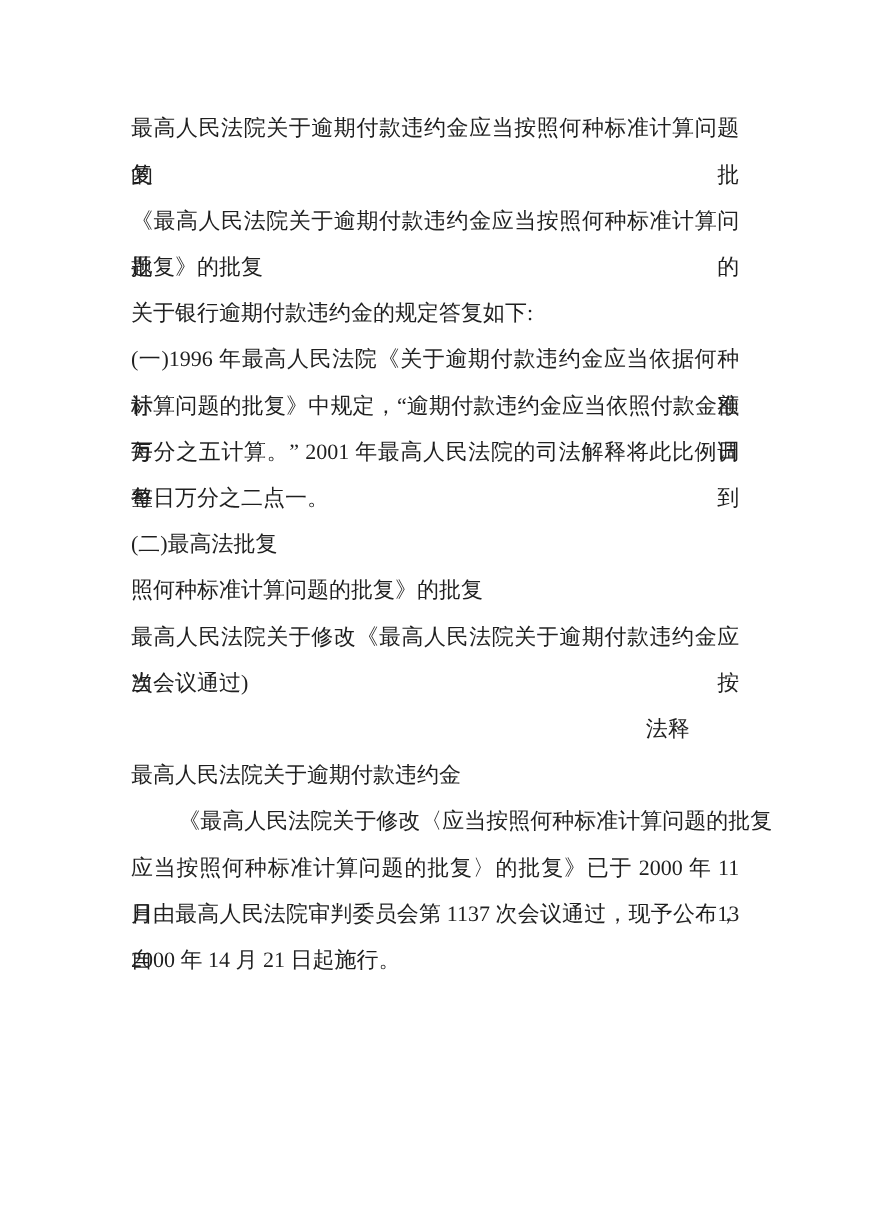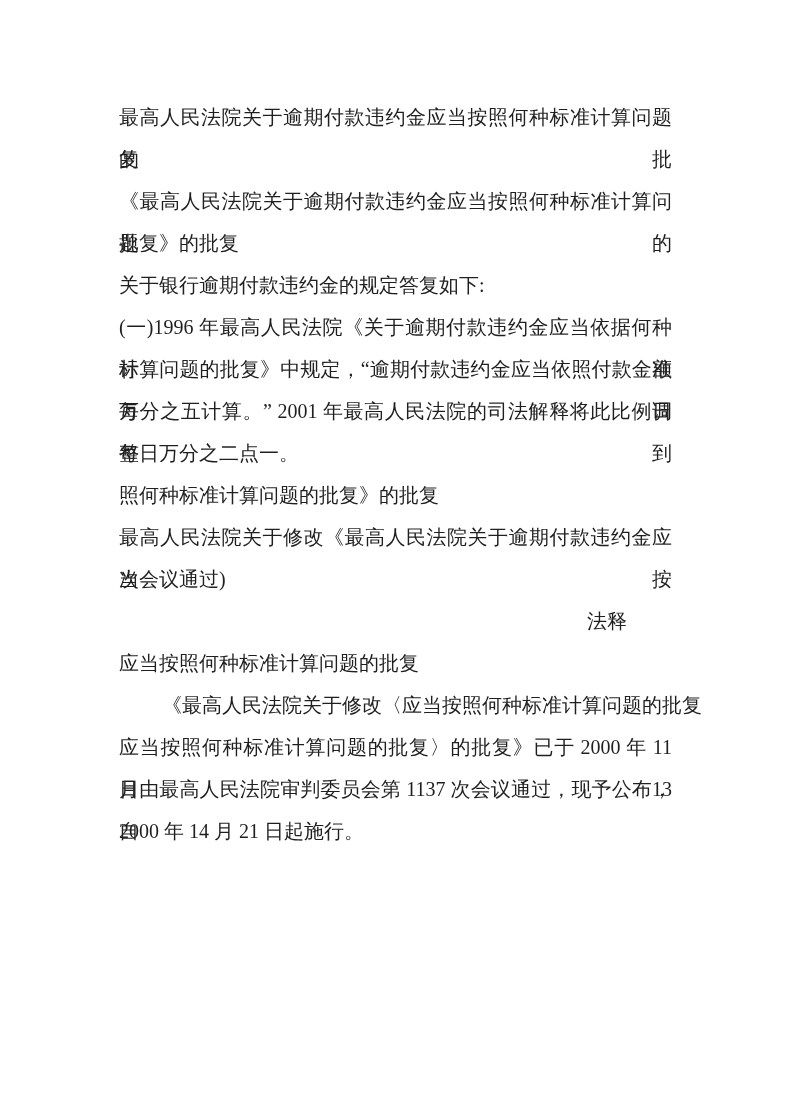--- a/index.html
+++ b/index.html
@@ -48,23 +48,24 @@
   <div class="doc">
     <div class="line justify">最高人民法院关于逾期付款违约金应当按照何种标准计算问题的批</div>
     <div class="line">复</div>
     <div class="line justify">《最高人民法院关于逾期付款违约金应当按照何种标准计算问题的</div>
     <div class="line">批复》的批复</div>
     <div class="line">关于银行逾期付款违约金的规定答复如下:</div>
     <div class="line justify">(一)1996 年最高人民法院《关于逾期付款违约金应当依据何种标准</div>
     <div class="line justify">计算问题的批复》中规定，“逾期付款违约金应当依照付款金额每日</div>
     <div class="line justify">万分之五计算。” 2001 年最高人民法院的司法解释将此比例调整到</div>
     <div class="line">每日万分之二点一。</div>
+    <div class="line">(二)最高法批复</div>
     <div class="line">照何种标准计算问题的批复》的批复</div>
     <div class="line justify">最高人民法院关于修改《最高人民法院关于逾期付款违约金应当按</div>
     <div class="line">次会议通过)</div>
     <div class="line align-right">法释</div>
-    <div class="line">应当按照何种标准计算问题的批复</div>
+    <div class="line">最高人民法院关于逾期付款违约金</div>
     <div class="line indent-sm">《最高人民法院关于修改〈应当按照何种标准计算问题的批复</div>
     <div class="line justify">应当按照何种标准计算问题的批复〉的批复》已于 2000 年 11 月 13</div>
     <div class="line justify">日由最高人民法院审判委员会第 1137 次会议通过，现予公布，自</div>
     <div class="line">2000 年 14 月 21 日起施行。</div>
   </div>
 </div>
 
 </body></html>

